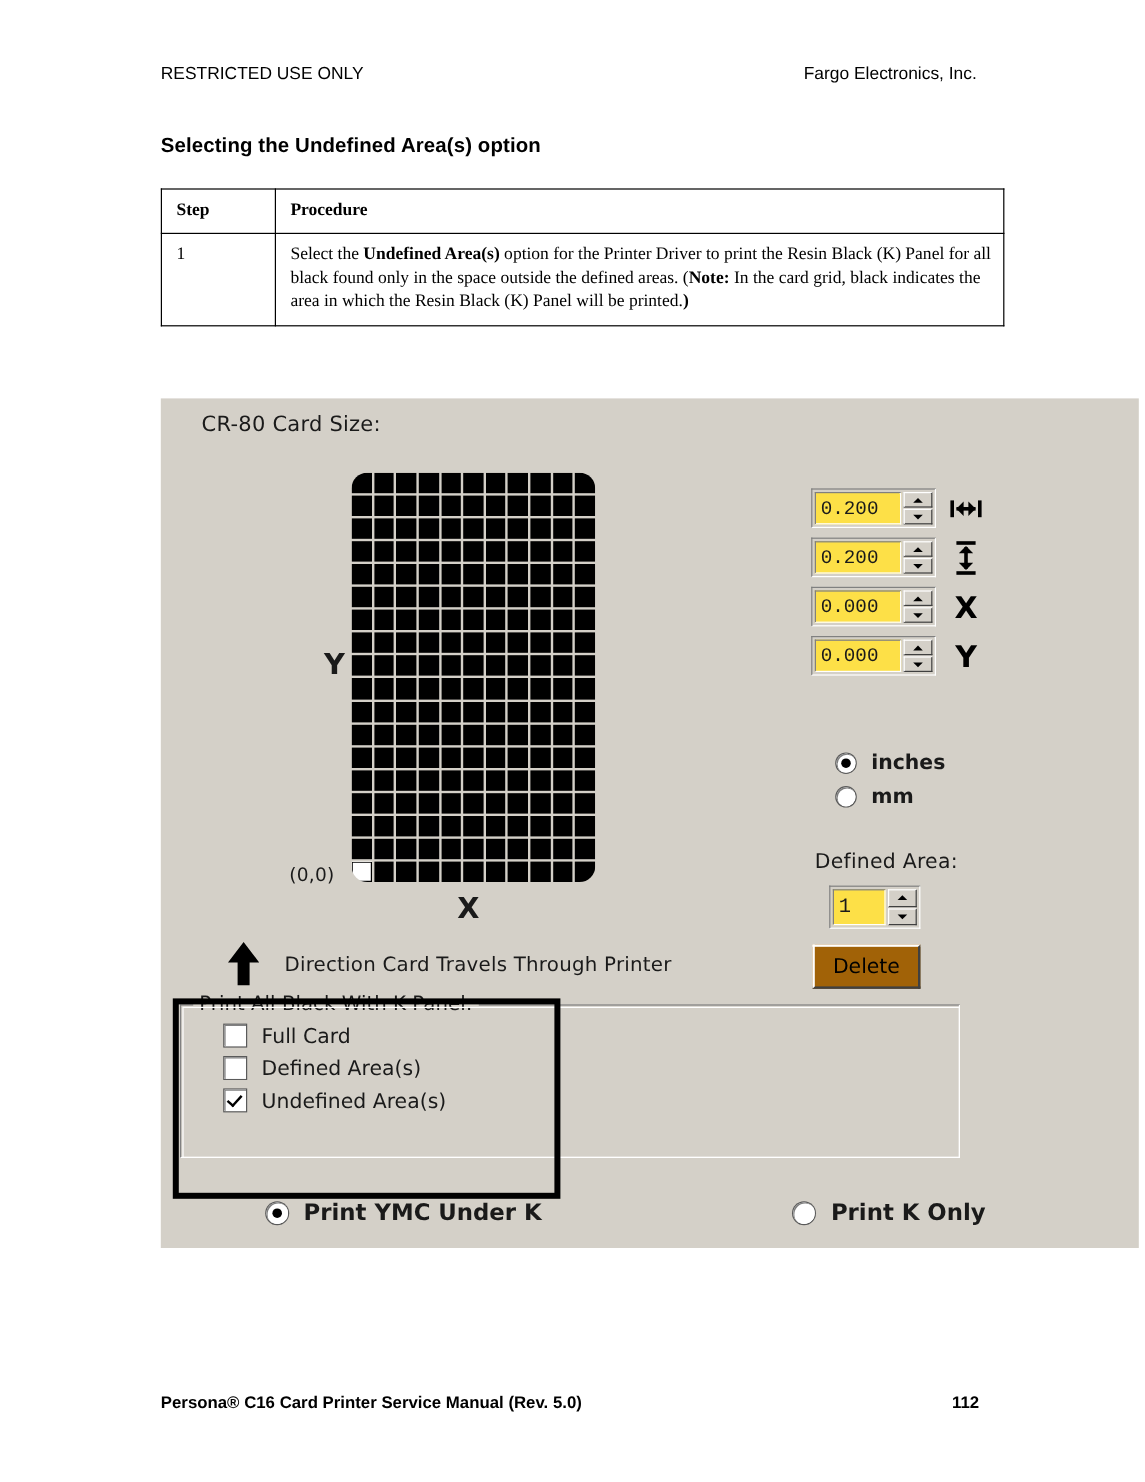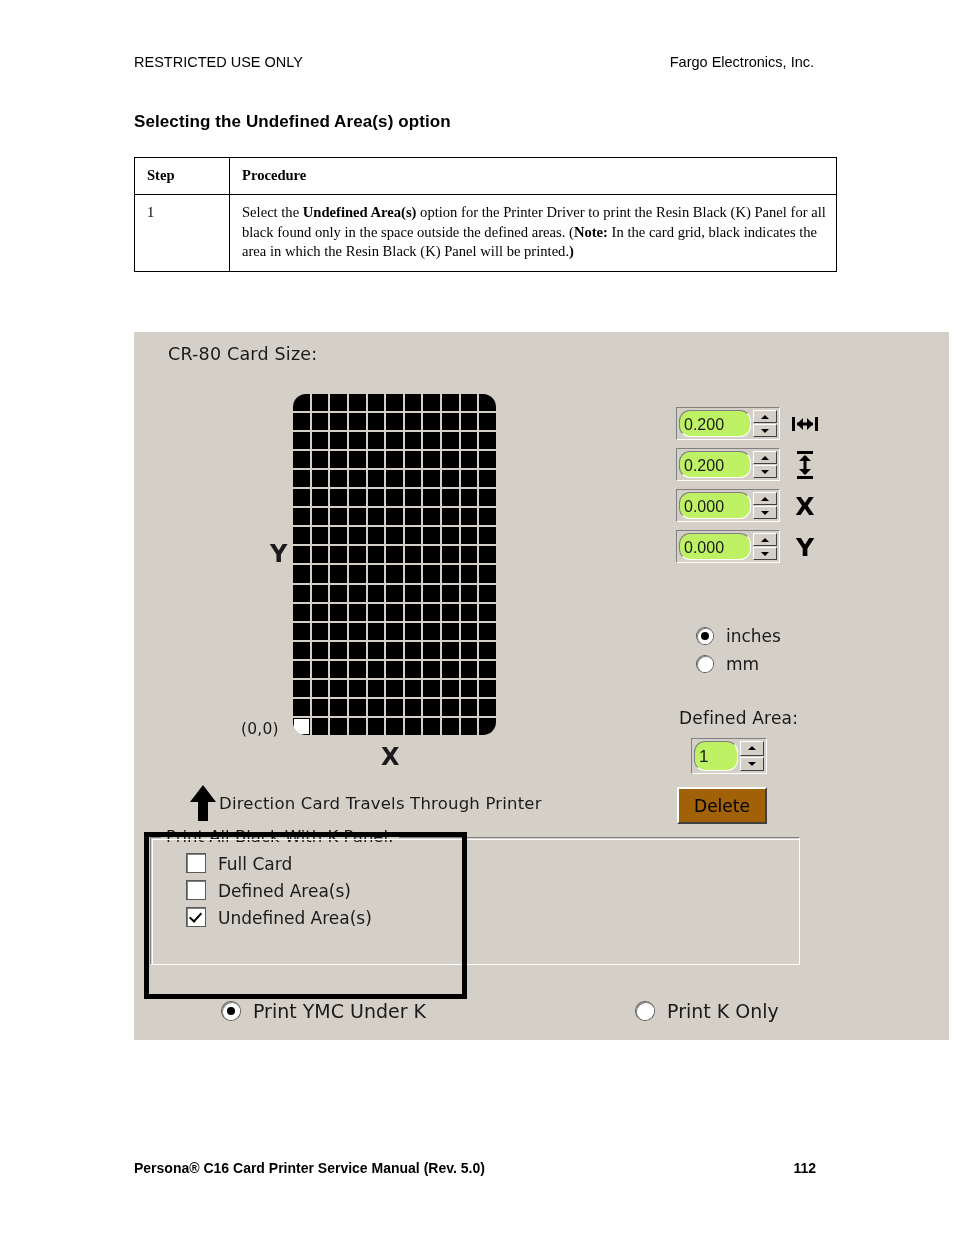--- a/index.html
+++ b/index.html
@@ -106,21 +106,21 @@
   .axis-y { left: 136px; top: 208px; font-size: 24px; font-weight: bold; }
   .axis-x { left: 247px; top: 411px; font-size: 24px; font-weight: bold; }
   .origin-label { left: 107px; top: 388px; font-size: 15.5px; }
 
   .direction-row {
     position: absolute;
     left: 55px;
     top: 452px;
     display: flex;
     align-items: center;
-    gap: 2px;
+    gap: 20px;
   }
   .arrow-up { width: 28px; height: 38px; display: block; }
   .direction-text { font-size: 16.5px; white-space: nowrap; letter-spacing: .2px; }
 
   
   .spin-stack { position: absolute; left: 542px; top: 75px; }
   .spin-row { display: flex; align-items: center; margin-bottom: 8px; }
   .spinner {
     display: flex;
     width: 104px;
@@ -128,32 +128,31 @@
     background: #d4d0c8;
     border-top: 1px solid #808080;
     border-left: 1px solid #808080;
     border-right: 1px solid #ffffff;
     border-bottom: 1px solid #ffffff;
     padding: 2px;
     box-sizing: border-box;
   }
   .spin-field {
     flex: 1;
-    background: #bef264;
+    background: #fde047;
     border-top: 1px solid #808080;
     border-left: 1px solid #808080;
     border-right: 1px solid #ffffff;
     border-bottom: 1px solid #ffffff;
     font-size: 16px;
-    font-family: Liberation Sans, sans-serif;
+    font-family: Liberation Mono, monospace;
     line-height: 27px;
     padding-left: 4px;
     box-sizing: border-box;
     overflow: hidden;
-    border-radius: 11px;
   }
   .spin-btns {
     width: 24px;
     display: flex;
     flex-direction: column;
     margin-left: 2px;
   }
   .spin-btn {
     flex: 1;
     background: #d4d0c8;
@@ -167,21 +166,21 @@
     box-sizing: border-box;
   }
   .spin-btn + .spin-btn { margin-top: 1px; }
   .tri { width: 0; height: 0; border-left: 4px solid transparent; border-right: 4px solid transparent; }
   .tri-up { border-bottom: 4px solid #000; }
   .tri-dn { border-top: 4px solid #000; }
   .spin-icon { margin-left: 11px; width: 28px; height: 30px; display: block; }
 
   
   .units { position: absolute; left: 563px; top: 294px; }
-  .radio-row { display: flex; align-items: center; margin-bottom: 8px; }
+  .radio-row { display: flex; align-items: center; margin-bottom: 8px; font-weight: bold; }
   .radio {
     width: 16px; height: 16px;
     border-radius: 50%;
     background: #ffffff;
     box-shadow: inset 1px 1px 0 0 #808080, inset -1px -1px 0 0 #ffffff, 0 0 0 1px #5a5a5a;
     position: relative;
     flex: none;
   }
   .radio.checked::after {
     content: "";

